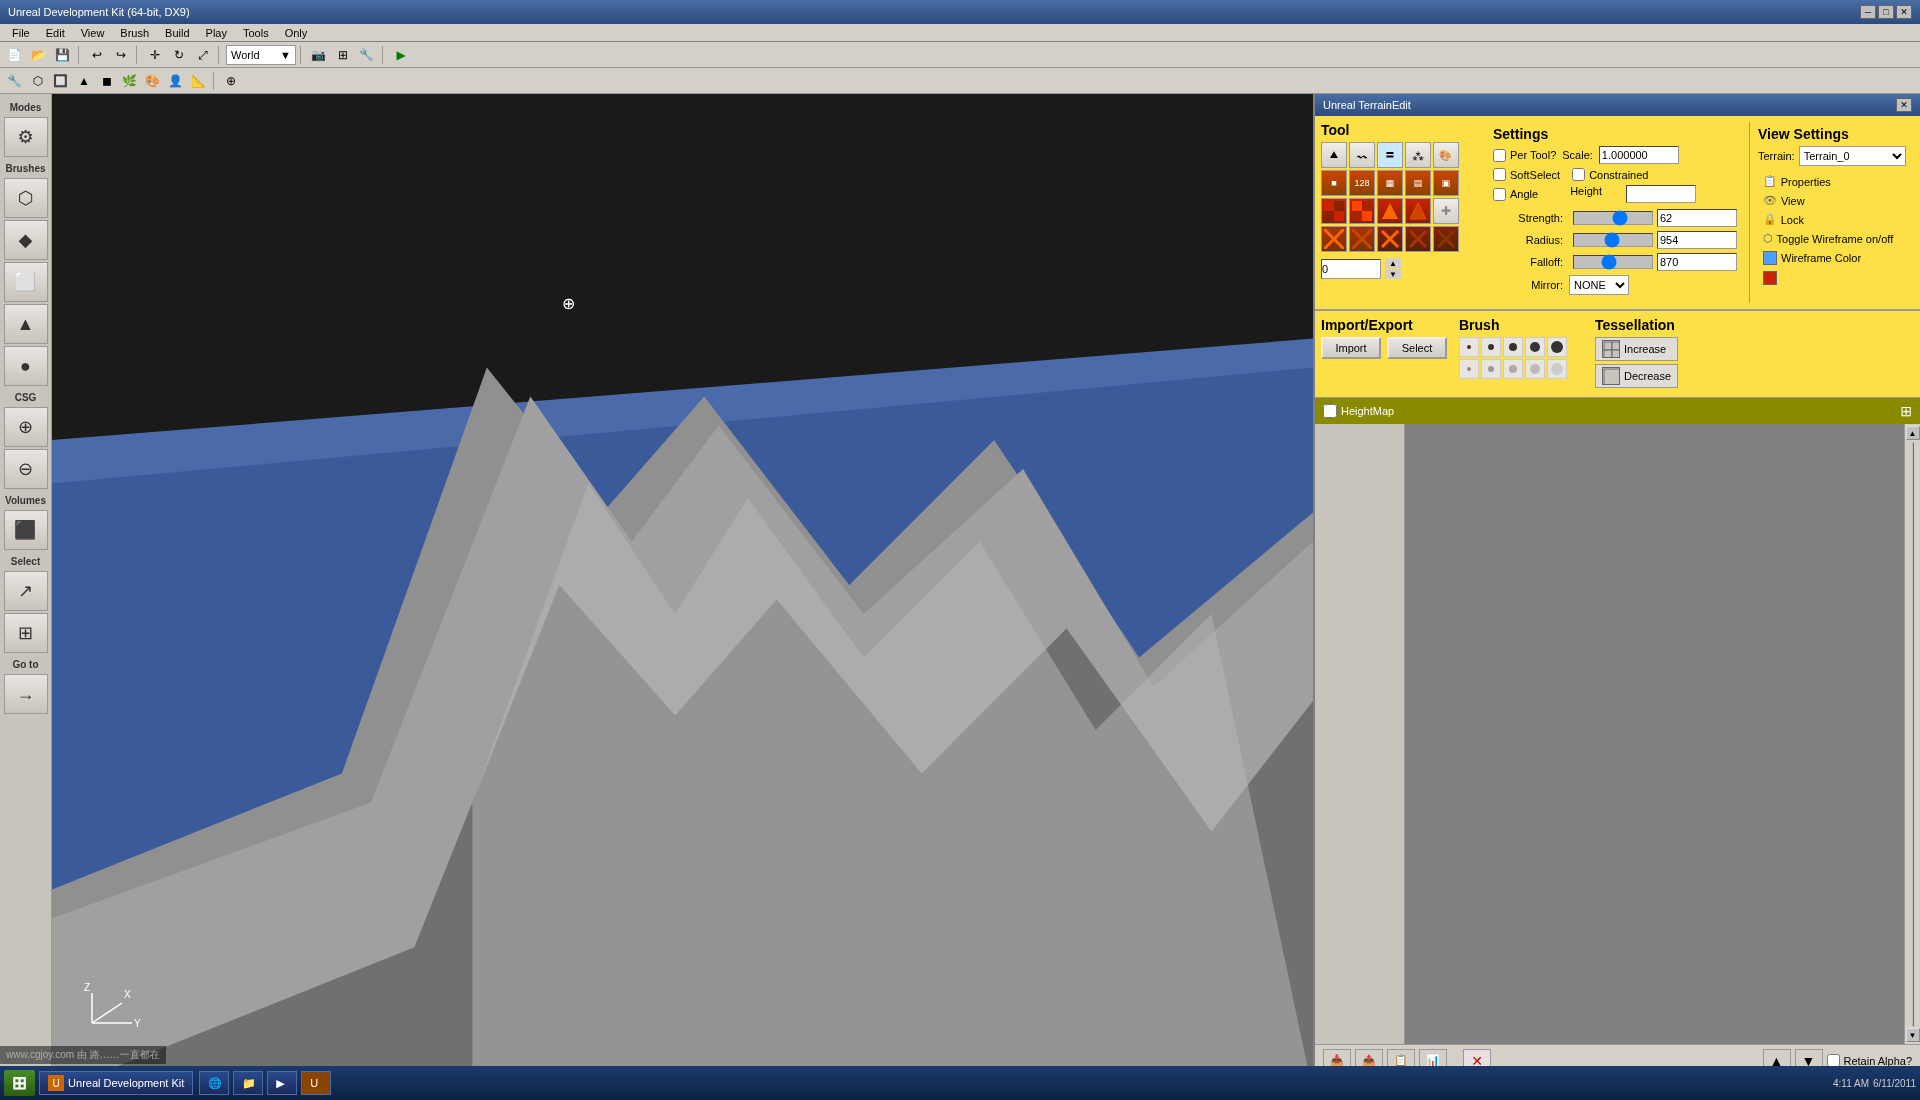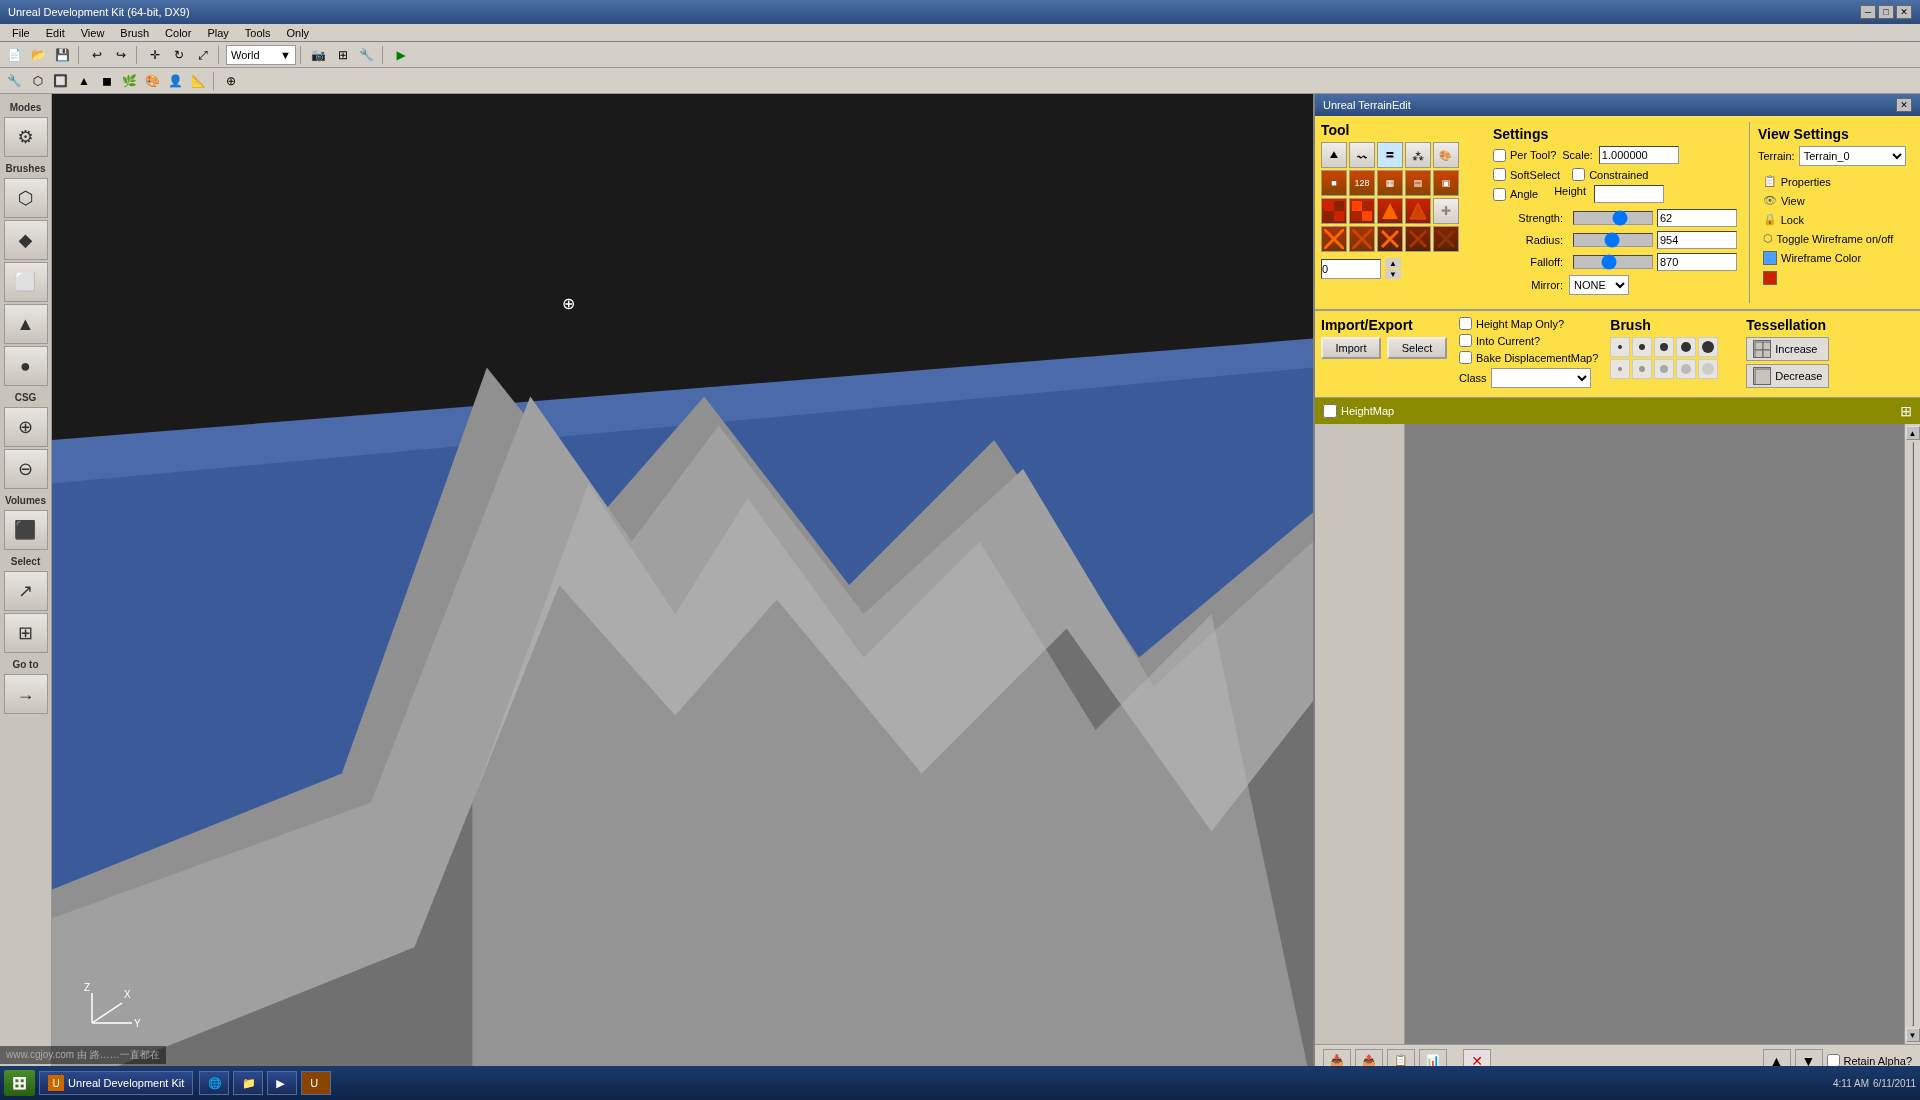--- a/index.html
+++ b/index.html
@@ -347,21 +347,21 @@
     <div class="title-btn">□</div>
     <div class="title-btn">✕</div>
   </div>
 </div>
 
 <div id="menu-bar">
   <span class="menu-item">File</span>
   <span class="menu-item">Edit</span>
   <span class="menu-item">View</span>
   <span class="menu-item">Brush</span>
-  <span class="menu-item">Color</span>
+  <span class="menu-item">Build</span>
   <span class="menu-item">Play</span>
   <span class="menu-item">Tools</span>
   <span class="menu-item">Only</span>
 </div>
 
 <div id="main-toolbar">
   <div class="toolbar-btn">📄</div>
   <div class="toolbar-btn">📂</div>
   <div class="toolbar-btn">💾</div>
   <div class="toolbar-separator"></div>
@@ -597,21 +597,21 @@
             <div class="checkbox-row">
               <input type="checkbox" style="">
               <span>SoftSelect</span>
             </div>
             <div class="checkbox-row">
               <input type="checkbox" style="">
               <span>Constrained</span>
             </div>
           </div>
 
-          <div style="display:flex; gap:8px; margin-bottom:6px;">
+          <div style="display:flex; gap:24px; margin-bottom:6px;">
             <div class="checkbox-row">
               <input type="checkbox" style="">
               <span>Angle</span>
             </div>
             <span style="margin-left:8px;">Height</span>
             <input type="text" style="width: 70px; height: 18px; font-size: 11px; border: 1px inset rgb(153, 153, 153);">
           </div>
 
           <div class="settings-row">
             <span class="settings-label">Strength:</span>
@@ -675,38 +675,20 @@
           </div>
         </div>
       </div>
 
       <div id="import-export-section">
         <div>
           <div class="section-label">Import/Export</div>
           <div style="display:flex; gap:6px; margin-top:4px;">
             <button class="ie-btn">Import</button>
             <button class="ie-btn">Select</button>
-          </div>
-        </div>
-        <div class="ie-checkboxes">
-          <div class="checkbox-row">
-            <input type="checkbox" style="">
-            <span>Height Map Only?</span>
-          </div>
-          <div class="checkbox-row">
-            <input type="checkbox" style="">
-            <span>Into Current?</span>
-          </div>
-          <div class="checkbox-row">
-            <input type="checkbox" style="">
-            <span>Bake DisplacementMap?</span>
-          </div>
-          <div class="class-row">
-            <span>Class</span>
-            <select class="class-select"></select>
           </div>
         </div>
 
         <div>
           <div class="section-label">Brush</div>
           <div class="brush-grid">
 
             <div class="brush-dot-btn">
                 <div class="brush-circle" style="width:4px;height:4px;"></div>
               </div>

